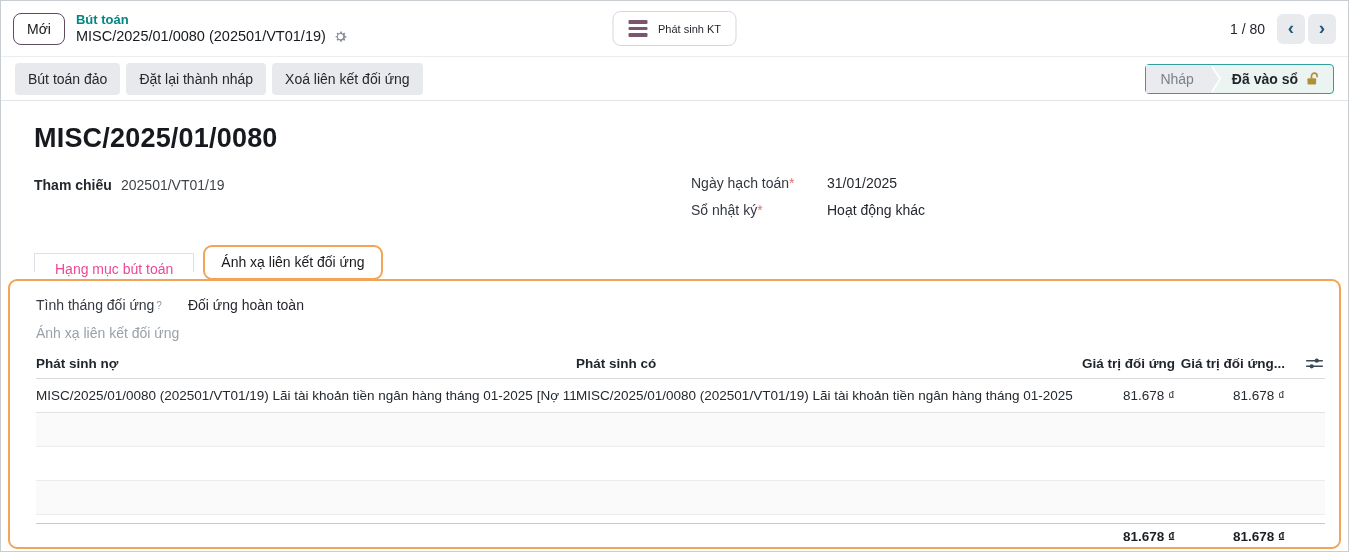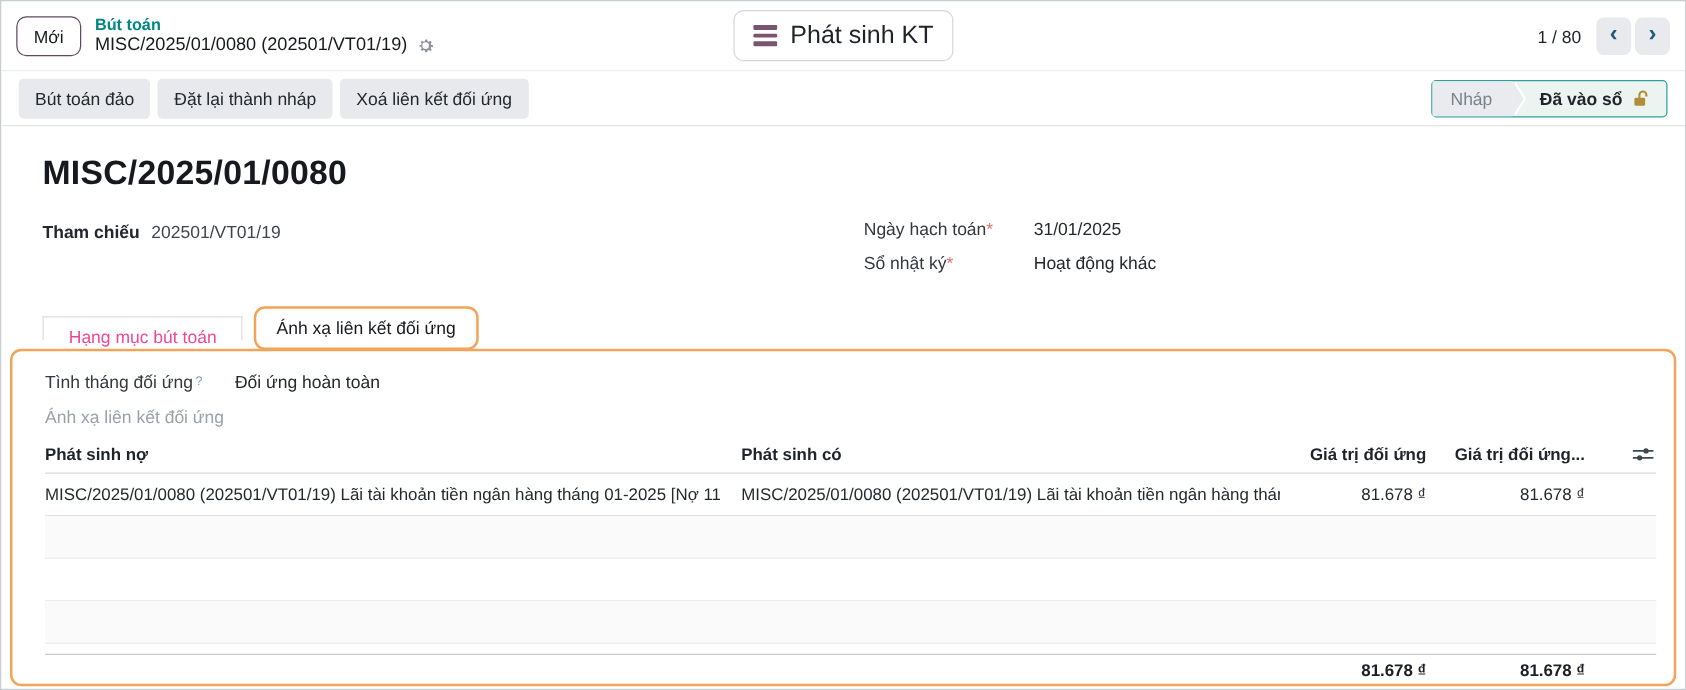--- a/index.html
+++ b/index.html
@@ -15,21 +15,21 @@
              padding:7px 13px; font-size:14px; color:#16191d; cursor:pointer; }
   .breadcrumb { margin-left:11px; line-height:1.2; }
   .bc-parent { color:#008784; font-size:13px; font-weight:600; cursor:pointer; }
   .bc-bottom { display:flex; align-items:center; gap:7px; margin-top:1px; }
   .bc-current { color:#16191d; font-size:14.5px; }
   .gear-ico { width:15px; height:15px; display:inline-block; cursor:pointer; }
 
   .center-btn { position:absolute; left:50%; transform:translateX(-50%);
                 display:flex; align-items:center; gap:11px; background:#fff;
                 border:1px solid #d4d7db; border-radius:8px; padding:8px 15px;
-                font-size:20px; color:#1f2329; cursor:pointer; }
+                font-size:11px; color:#1f2329; cursor:pointer; }
   .bars { display:flex; flex-direction:column; gap:3px; }
   .bars i { width:19px; height:3.5px; background:#7a5570; border-radius:1px; display:block; }
 
   .pager { margin-left:auto; display:flex; align-items:center; gap:12px; }
   .pager-count { font-size:14px; color:#23272d; }
   .pager-btns { display:flex; gap:3px; }
   .pager-btn { width:28px; height:30px; background:#e8eaed; border:none; border-radius:6px;
                color:#1e5a78; font-size:19px; font-weight:bold; line-height:1;
                display:flex; align-items:center; justify-content:center; cursor:pointer;
                padding-bottom:3px; }
@@ -78,21 +78,21 @@
   
   .panel { position:absolute; top:178px; left:7px; right:7px; height:270px;
            border:2px solid #f2a458; border-radius:9px; background:#fff; overflow:hidden; }
   .panel-status { margin:14px 0 0 26px; display:flex; align-items:center; font-size:14px; height:20px; }
   .ps-label { color:#33383f; }
   .ps-help { color:#7f99b5; font-size:10px; vertical-align:super; margin-left:2px; cursor:pointer; }
   .ps-value { color:#24282e; margin-left:26px; }
   .panel-sub { margin:10px 0 0 26px; font-size:14px; color:#9aa1a8; height:18px; }
 
   .grid { margin:6px 14px 0 26px; }
-  .grow { display:grid; grid-template-columns:540px 1fr 100px 110px 40px; align-items:center;gap:17px; }
+  .grow { display:grid; grid-template-columns:540px 1fr 100px 110px 40px; align-items:center; }
   .ghead { height:30px; border-bottom:1px solid #d8dbde; }
   .ghead .hc { font-size:13.5px; font-weight:bold; color:#1f232a; white-space:nowrap; overflow:hidden; }
   .hc-r { text-align:right; }
   .hc-ico { display:flex; justify-content:flex-end; padding-right:2px; cursor:pointer; }
   .gdata { height:34px; border-bottom:1px solid #dfe2e5; cursor:pointer; }
   .gdata .dc { font-size:13.5px; color:#24292e; white-space:nowrap; overflow:hidden; padding-right:10px; }
   .dc-r { text-align:right; padding-right:0 !important; }
   .gempty { height:34px; border-bottom:1px solid #ececee; }
   .gempty.alt { background:#fafafa; }
   .gspacer { height:8px; }

